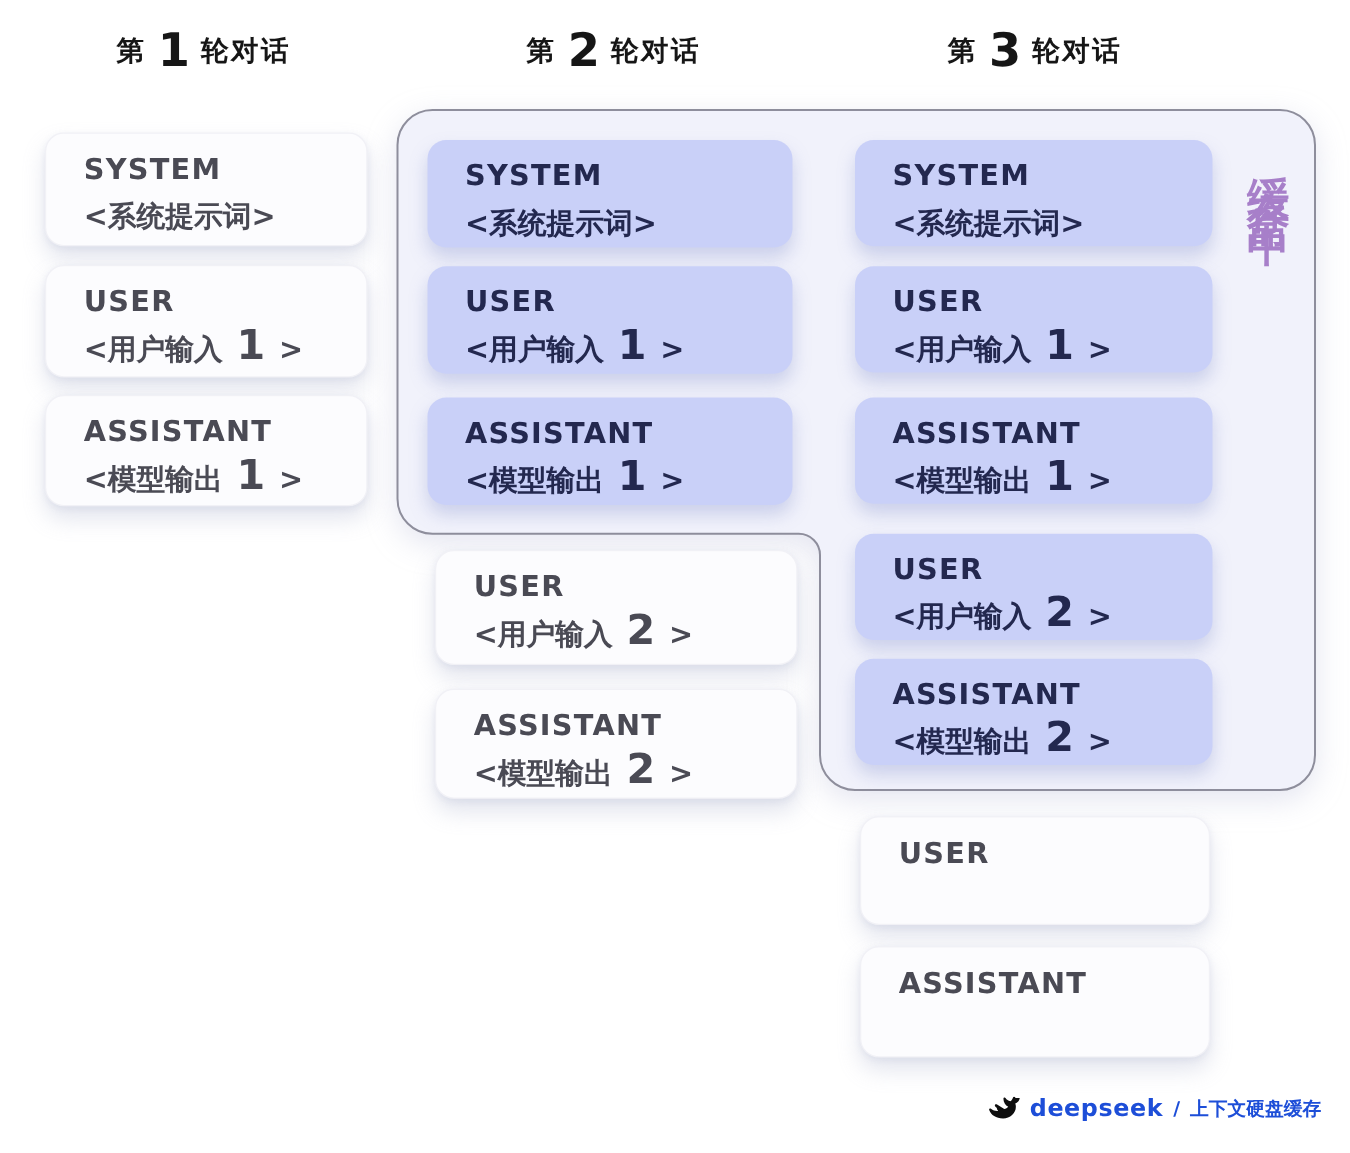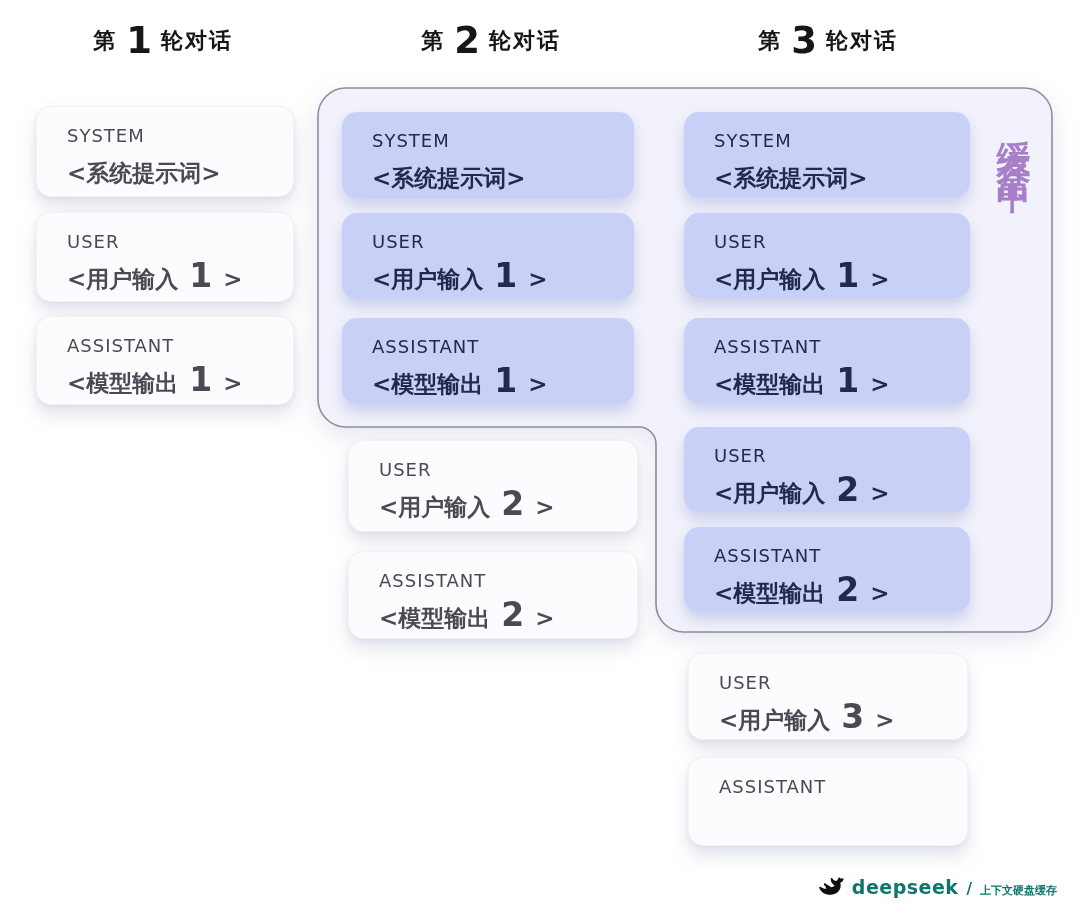--- a/index.html
+++ b/index.html
@@ -43,22 +43,22 @@
   .card.white {
     background: #fcfcfe;
     border: 1px solid #f1f1f6;
     box-shadow: 0 10px 18px rgba(163,168,200,0.30), 0 2px 5px rgba(163,168,200,0.16);
   }
   .card.purple {
     background: #c9d0f8;
     box-shadow: 0 8px 14px rgba(135,145,205,0.35);
   }
   .card .role {
-    font-size: 18px;
-    font-weight: 400;
+    font-size: 23px;
+    font-weight: 700;
     letter-spacing: 1px;
     line-height: 28px;
   }
   .card .val {
     margin-top: 2px;
     font-size: 23px;
     font-weight: 700;
     line-height: 36px;
     white-space: nowrap;
   }
@@ -81,29 +81,29 @@
     white-space: nowrap;
   }
 
   
   .footer {
     position: absolute;
     right: 23px;
     top: 876px;
     z-index: 2;
     display: flex;
-    align-items: flex-end;
+    align-items: center;
     gap: 7px;
-    color: #0f766e;
+    color: #1d4ed8;
     white-space: nowrap;
   }
   .footer .whale { display: block; }
   .footer .brand { font-size: 19px; font-weight: 800; letter-spacing: 0.5px; }
   .footer .sep { font-size: 15px; font-weight: 600; margin: 0 1px; }
-  .footer .f-label { font-size: 11px; font-weight: 700; }
+  .footer .f-label { font-size: 15px; font-weight: 700; }
 </style>
 </head>
 <body>
 
 <div class="canvas">
 
   <svg class="container-svg" width="1080" height="922" viewBox="0 0 1080 922">
     <path d="M 346 88 H 1024 A 28 28 0 0 1 1052 116 V 604 A 28 28 0 0 1 1024 632 H 684 A 28 28 0 0 1 656 604 V 444 A 17 17 0 0 0 639 427 H 346 A 28 28 0 0 1 318 399 V 116 A 28 28 0 0 1 346 88 Z" fill="#f1f2fb" stroke="#8e8e9c" stroke-width="1.6"></path>
   </svg>
 
@@ -174,21 +174,20 @@
     <div class="role">USER</div>
     <div class="val"><span>&lt;用户输入 </span><span class="num">2</span><span> &gt;</span></div>
   </div>
   <div class="card purple" style="left:684px;top:527px;width:286px;height:85px">
     <div class="role">ASSISTANT</div>
     <div class="val"><span>&lt;模型输出 </span><span class="num">2</span><span> &gt;</span></div>
   </div>
 
   <div class="card white" style="left:688px;top:653px;width:280px;height:87px">
     <div class="role">USER</div>
-    <div class="val"><span>&lt;用户输入 </span><span class="num">3</span><span> &gt;</span></div>
   </div>
   <div class="card white" style="left:688px;top:757px;width:280px;height:89px">
     <div class="role">ASSISTANT</div>
   </div>
 
   <div class="cache-label">缓存命中</div>
 
   <div class="footer">
     <svg class="whale" width="27" height="21" viewBox="0 0 32 24">
       <path fill="#0e0e0e" d="M30.6 1.2c-.5 2.6-2 4.4-4.3 5.3.4 1 .6 2 .6 3.1 0 6.3-5.5 11-12.1 11-6.8 0-11.4-3.2-13.2-8-.4-1 .8-1.9 1.7-1.2 1.9 1.5 4.3 2.3 6.8 2.1l-3-4.8c-.6-1 .6-2.1 1.6-1.5l7.2 4.5c1.5-.3 2.8-1 3.8-2.1-2.8-1.5-4.6-4.4-4.6-7.7 0-1.1 1.4-1.5 2-.6 1 1.6 2.6 2.7 4.5 3 1.2-.8 2.1-2 2.5-3.4.3-1.1 2-1 2.5.3z"></path>

